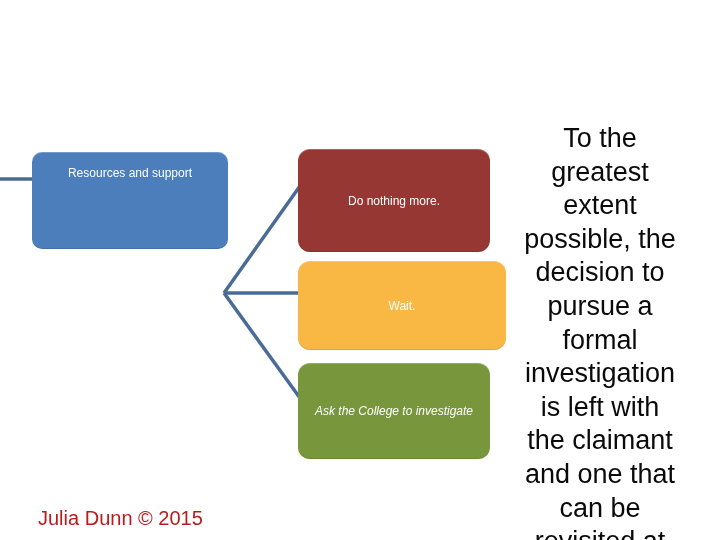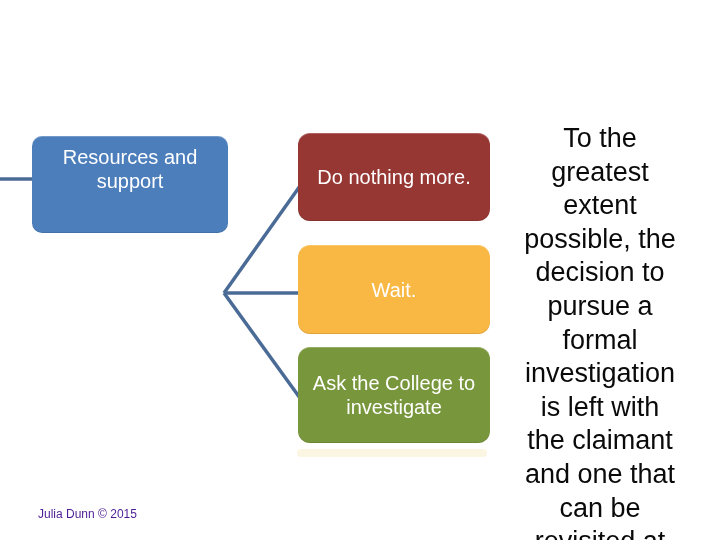--- a/index.html
+++ b/index.html
@@ -23,47 +23,48 @@
   }
   .node {
     position: absolute;
     z-index: 1;
     color: #ffffff;
     display: flex;
     flex-direction: column;
     align-items: center;
     justify-content: center;
     text-align: center;
-    font-size: 20px;
+    font-size: 12px;
     line-height: 24px;
     box-sizing: border-box;
     box-shadow: inset 0 1px 0 rgba(255,255,255,0.22), inset 0 -1px 0 rgba(0,0,0,0.10);
+    margin-top: 16px;
   }
   .node-blue   { background: #4b7ebb; border-radius: 10px; }
   .node-red    { background: #963734; border-radius: 12px; }
   .node-amber  { background: #f9b743; border-radius: 12px; }
   .node-green  { background: #78963c; border-radius: 12px; }
 
   #node-resources {
     left: 32px; top: 136px; width: 196px; height: 97px;
     justify-content: flex-start;
     padding-top: 9px;
   }
   #node-resources .para { width: 176px; }
   #node-resources .para + .para { margin-top: 7px; }
 
   #node-all-options {
     left: 35px; top: 247px; width: 188px; height: 93px;
   }
   #node-all-options .para { width: 150px; }
 
-  #node-do-nothing  { left: 298px; top: 133px; width: 192px; height: 88px; }
-  #node-wait        { left: 298px; top: 245px; width: 192px; height: 89px; }
+  #node-do-nothing  { left: 298px; top: 133px; width: 192px; height: 103px; }
+  #node-wait        { left: 298px; top: 245px; width: 208px; height: 89px; }
   #node-ask-college { left: 298px; top: 347px; width: 192px; height: 96px; }
-  #node-ask-college .para { width: 176px; }
+  #node-ask-college .para { width: 176px; font-style: italic; }
 
   #green-reflection {
     position: absolute;
     left: 297px; top: 449px; width: 190px; height: 8px;
     background: #fbf6e2;
     border-radius: 4px;
     z-index: 0;
   }
 
   #right-text {
@@ -75,22 +76,22 @@
     font-size: 27px;
     line-height: 33.6px;
     text-align: center;
     white-space: pre-line;
   }
 
   #footer-credit {
     position: absolute;
     left: 38px; top: 507px;
     z-index: 1;
-    color: #4c1d95;
-    font-size: 12px;
+    color: #b91c1c;
+    font-size: 20px;
   }
 </style>
 </head>
 <body>
 
 <div id="slide">
 
   <svg id="connectors" viewBox="0 0 720 540" xmlns="http://www.w3.org/2000/svg">
 
     <line x1="0" y1="179" x2="36" y2="179" stroke="#4a6b96" stroke-width="3.5"></line>

